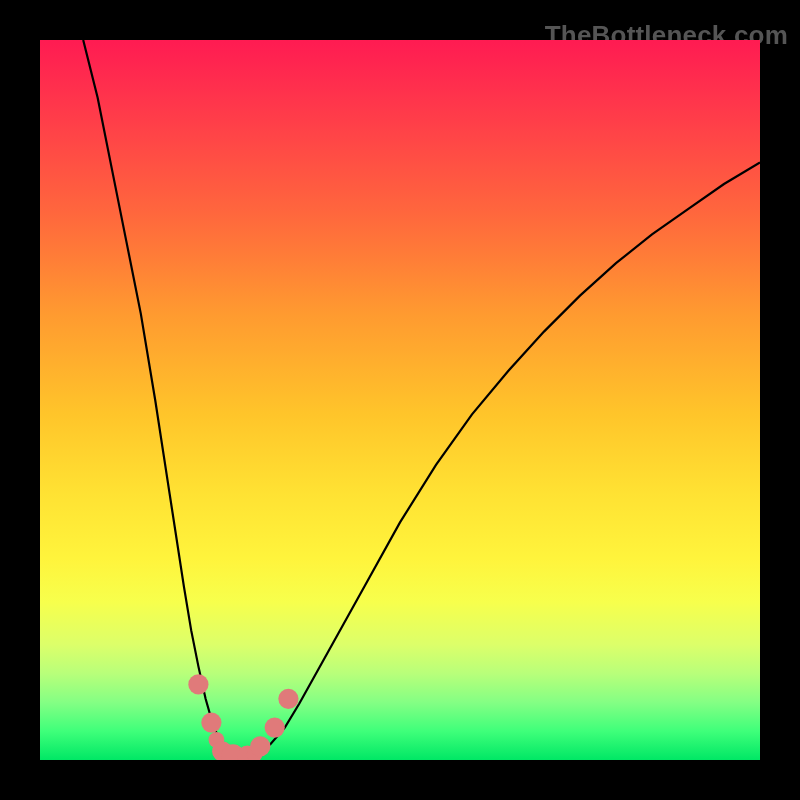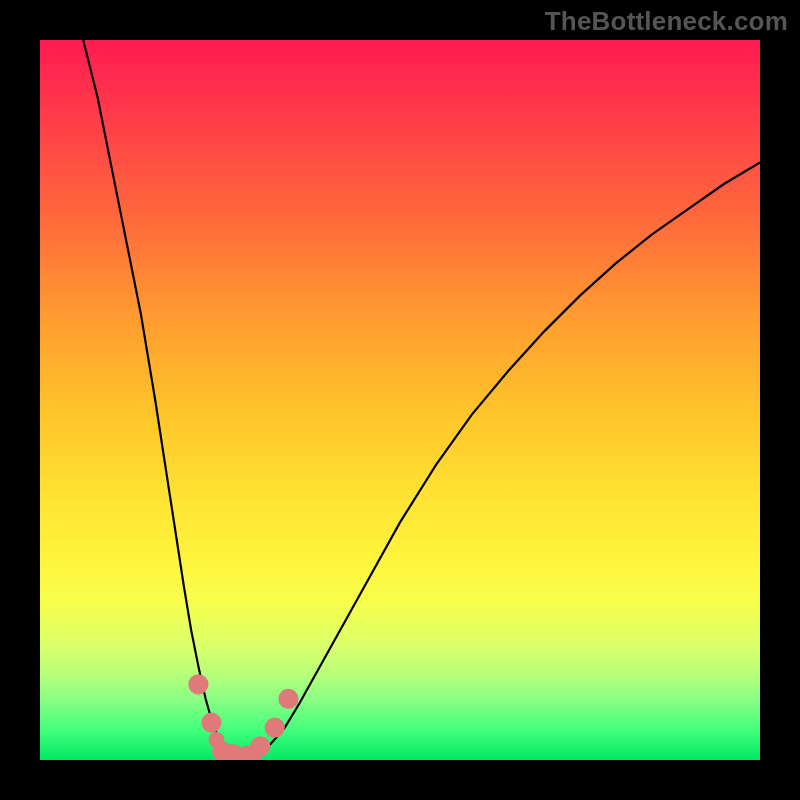--- a/index.html
+++ b/index.html
@@ -12,21 +12,21 @@
     font-family: Arial, Helvetica, sans-serif;
   }
   .outer {
     position: relative;
     width: 800px;
     height: 800px;
     background: #000;
   }
   .watermark {
     position: absolute;
-    top: 6px;
+    top: 20px;
     right: 12px;
     color: #555;
     font-size: 26px;
     font-weight: 600;
     letter-spacing: 0.2px;
     user-select: none;
   }
   .plot {
     position: absolute;
     left: 40px;

